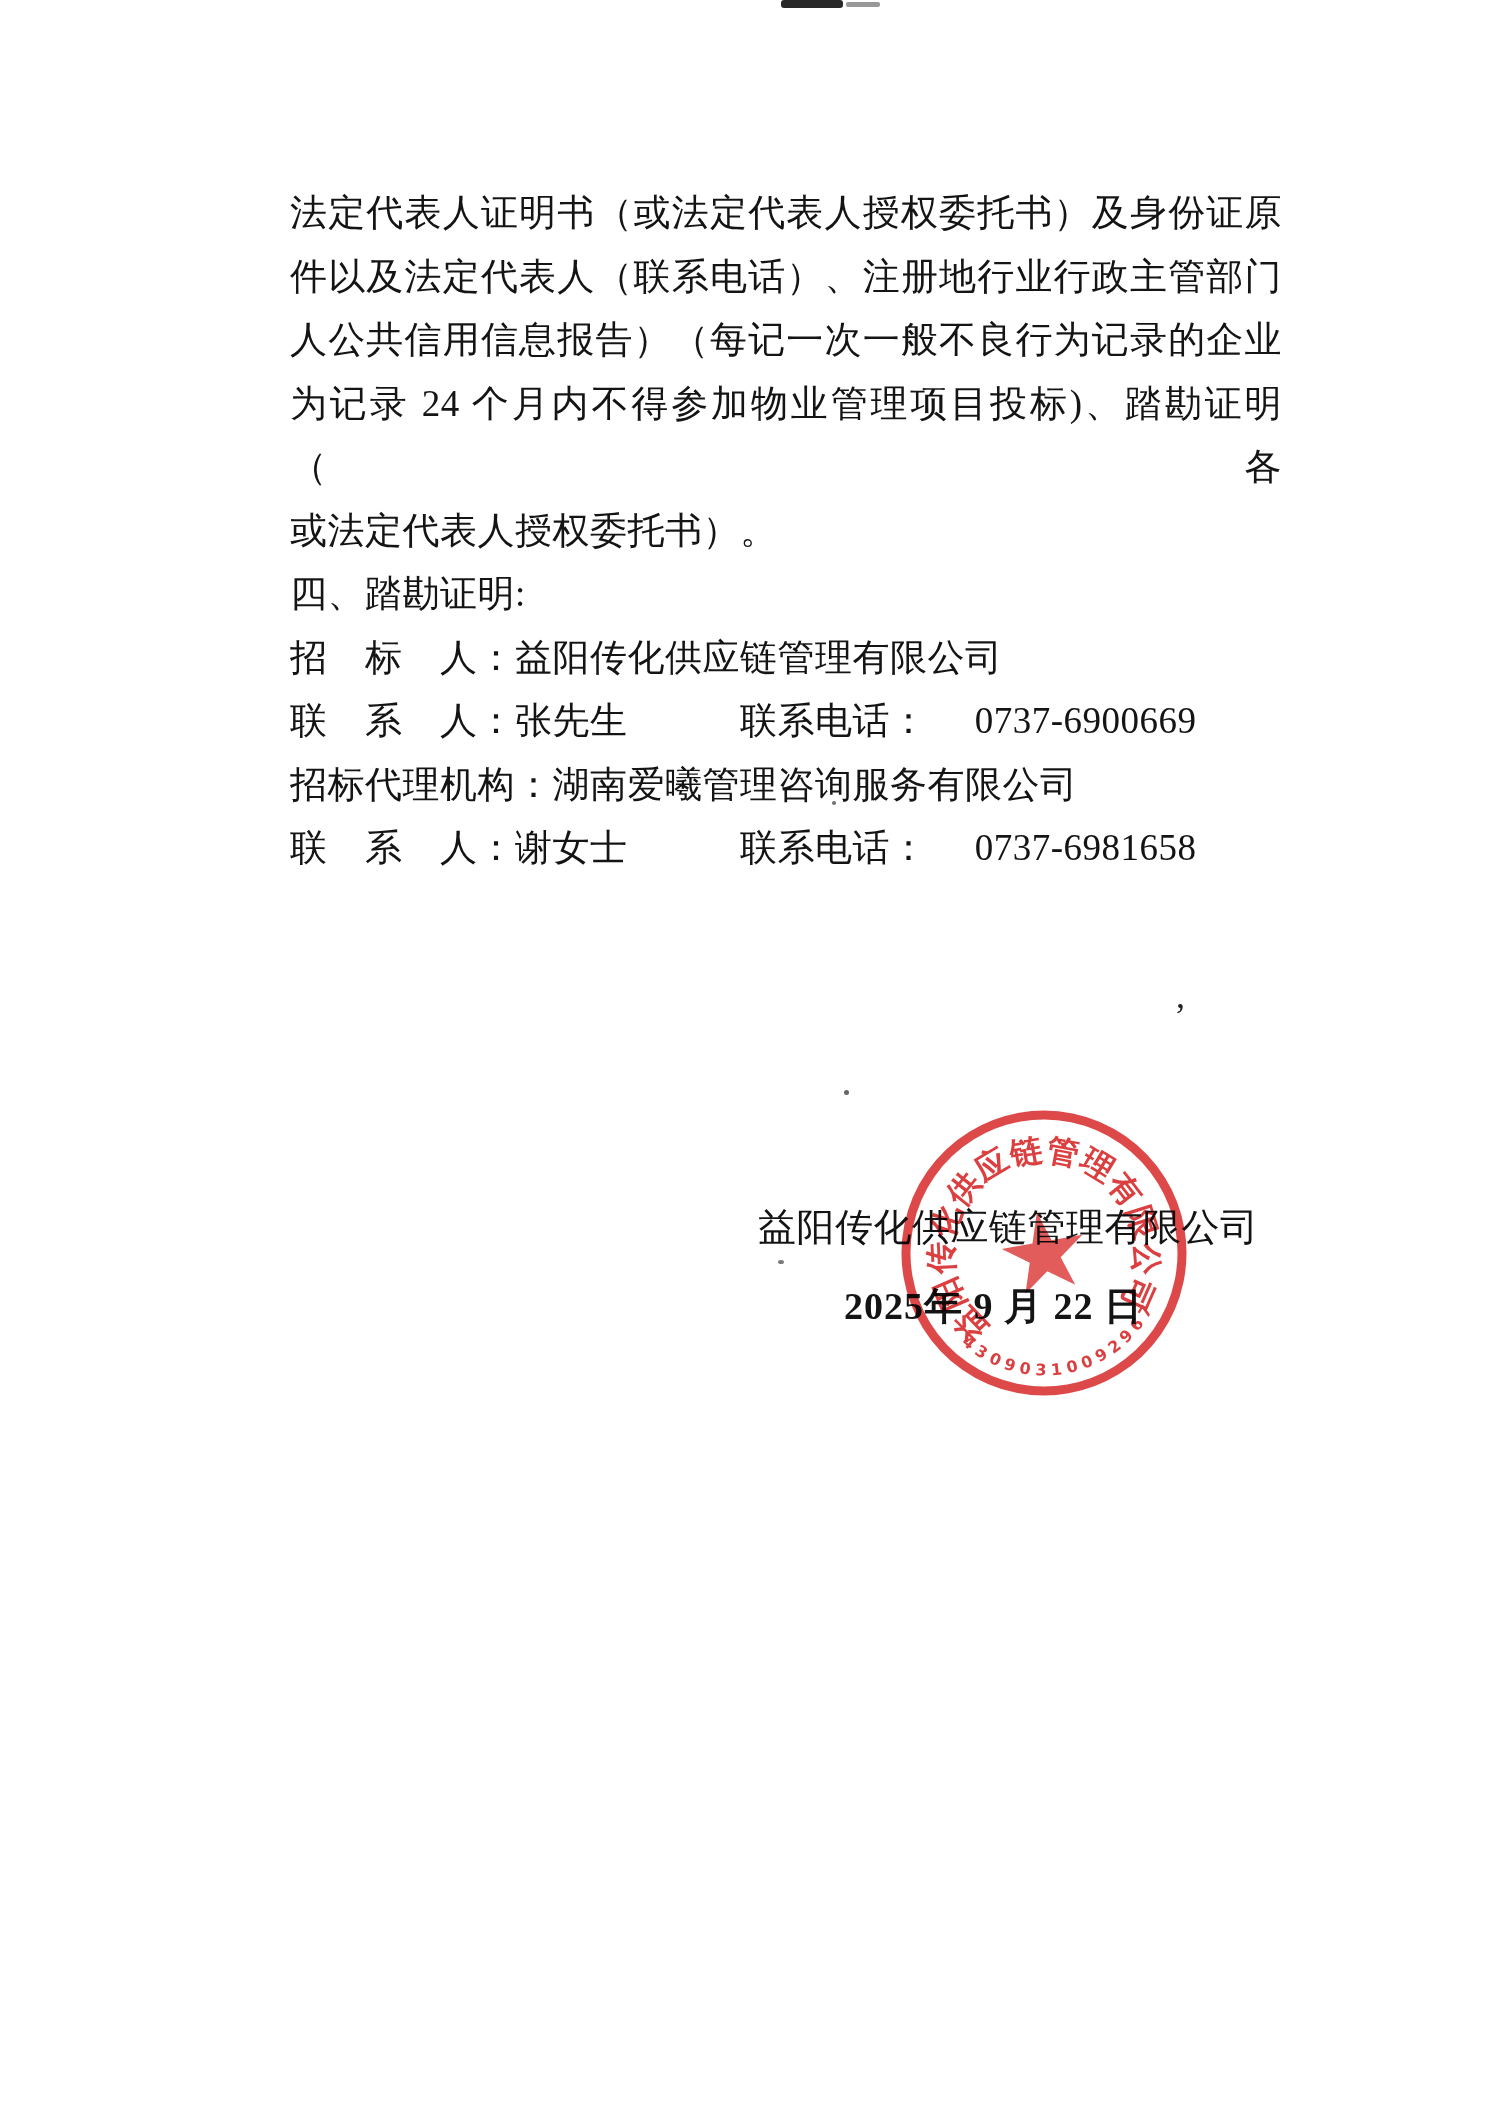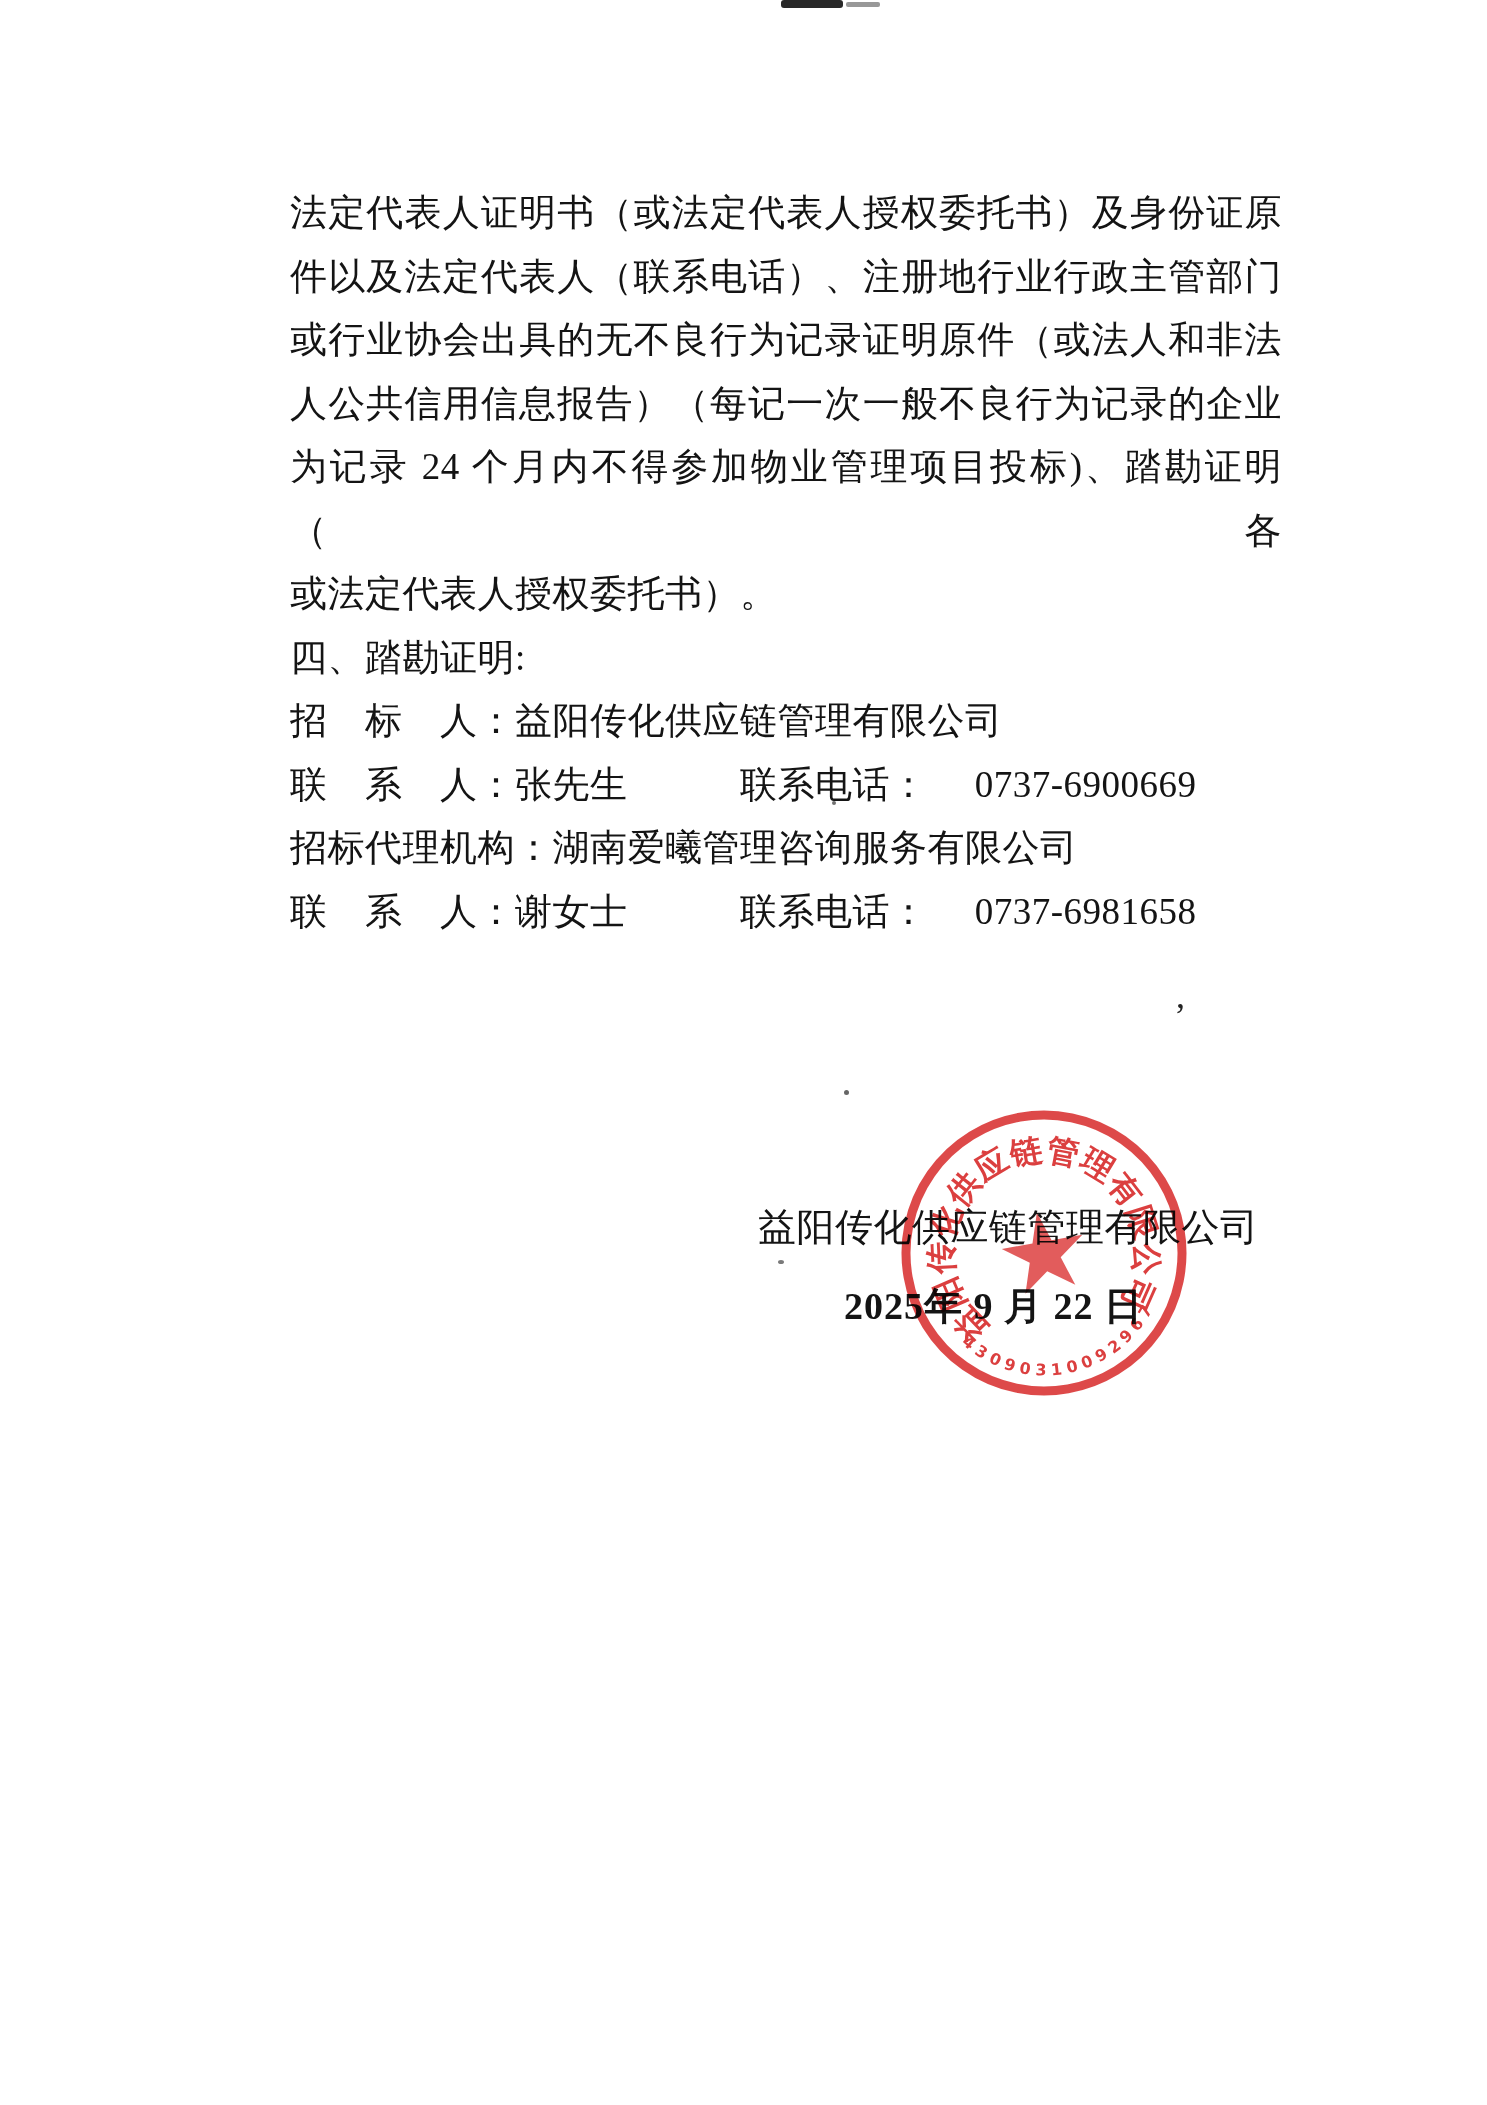--- a/index.html
+++ b/index.html
@@ -70,21 +70,20 @@
 <body>
 
 <div class="page">
 
   <div class="smudge-a"></div>
   <div class="smudge-b"></div>
 
   <div class="content">
     <div class="pline just">法定代表人证明书（或法定代表人授权委托书）及身份证原</div>
     <div class="pline just">件以及法定代表人（联系电话）、注册地行业行政主管部门</div>
-    <div class="pline just">或行业协会出具的无不良行为记录证明原件（或法人和非法</div>
     <div class="pline just">人公共信用信息报告）（每记一次一般不良行为记录的企业</div>
     <div class="pline just">为记录 24 个月内不得参加物业管理项目投标)、踏勘证明（各</div>
     <div class="pline">或法定代表人授权委托书）。</div>
 
     <div class="pline">四、踏勘证明:</div>
 
     <div class="pline">招　标　人：益阳传化供应链管理有限公司</div>
     <div class="pline">联　系　人：张先生　　　联系电话：　 0737-6900669</div>
     <div class="pline">招标代理机构：湖南爱曦管理咨询服务有限公司</div>
     <div class="pline">联　系　人：谢女士　　　联系电话：　 0737-6981658</div>

